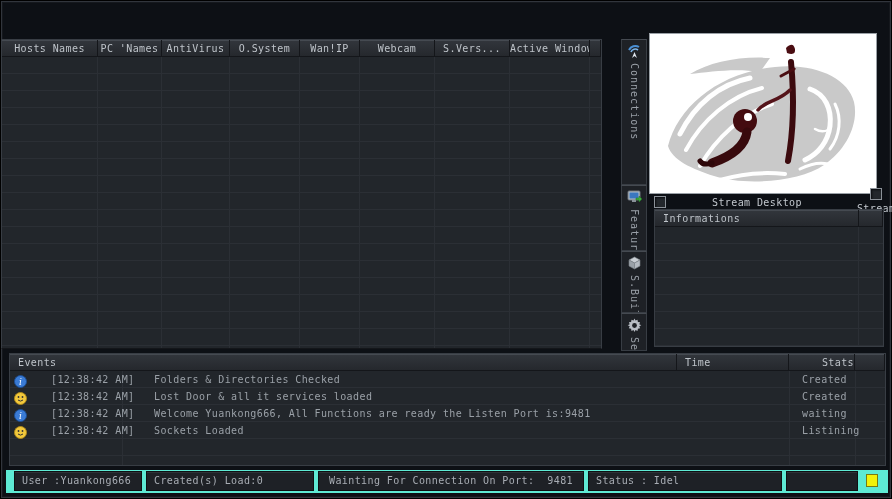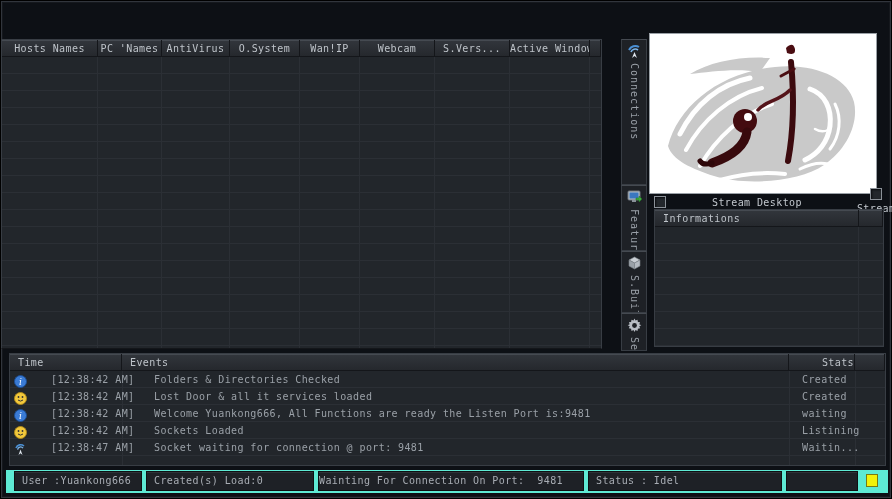--- a/index.html
+++ b/index.html
@@ -77,21 +77,21 @@
   .log-icon { width:13px; height:13px; margin-left:4px; margin-right:4px; flex:0 0 auto; }
   .cell-time { width:91px; color:#9aa0a7;margin-left:20px; }
   .cell-event { width:656px; padding-left:12px; color:#9aa0a7; overflow:hidden; }
   .cell-stat { width:66px; padding-left:4px; color:#9aa0a7; }
   
   .statusbar { position:absolute; left:5px; top:469px; width:882px; height:23px;
     background:#5eead4; }
   .seg { position:absolute; top:1px; height:20px; background:#1e2126;
     border:1px solid #0e1013; box-shadow:inset 0 1px 0 #2e3238;
     color:#a8adb4; padding-left:7px; line-height:18px; }
-  .seg-center { padding-left:0; }
+  .seg-center { text-align:center; padding-left:0; }
   .indicator { position:absolute; top:4px; width:12px; height:13px;
     border:1px solid #7a7a10; }
 </style>
 </head>
 <body>
 
 <div class="window">
 
 
   <div class="hosts-table">
@@ -209,22 +209,22 @@
       <div class="hdr-cell mono" style="width:204px">Informations</div>
       <div class="hdr-cell hdr-fill"></div>
     </div>
     <div class="grid-body">
       <div class="grid-col" style="width:204px"></div>
     </div>
   </div>
 
   <div class="log-table">
     <div class="hdr-row">
+      <div class="hdr-cell mono" style="width:667px; text-align:left; padding-left:8px">Events</div>
       <div class="hdr-cell mono" style="width:112px; text-align:left; padding-left:8px">Time</div>
-      <div class="hdr-cell mono" style="width:667px; text-align:left; padding-left:8px">Events</div>
       <div class="hdr-cell mono" style="width:66px;  text-align:right; padding-left:5px">Stats</div>
       <div class="hdr-cell hdr-fill"></div>
     </div>
     <div class="log-body">
       <div class="log-vline" style="left:112px"></div>
       <div class="log-vline" style="left:779px"></div>
       <div class="log-vline" style="left:845px"></div>
 
       <div class="log-row" style="top:0">
         <span class="log-icon">
@@ -271,32 +271,20 @@
               <circle cx="4.5" cy="5" r="0.9" fill="#333"></circle>
               <circle cx="8.5" cy="5" r="0.9" fill="#333"></circle>
               <path d="M4,8 Q6.5,10.2 9,8" stroke="#333" stroke-width="1" fill="none"></path>
             </svg>
         </span>
         <span class="cell-time mono">[12:38:42 AM]</span>
         <span class="cell-event mono">Sockets Loaded</span>
         <span class="cell-stat mono">Listining</span>
       </div>
 
-      <div class="log-row" style="top:68px">
-        <span class="log-icon">
-          <svg width="13" height="13" viewBox="0 0 13 13">
-              <path d="M2,5 A5,5 0 0 1 10,3" stroke="#4a8fd4" stroke-width="1.6" fill="none"></path>
-              <path d="M3.6,6.6 A3,3 0 0 1 9,5.2" stroke="#7db4e8" stroke-width="1.3" fill="none"></path>
-              <path d="M6.5,6.5 L8.5,12 L6.5,10.3 L4.5,12 Z" fill="#dfe6ee"></path>
-            </svg>
-        </span>
-        <span class="cell-time mono">[12:38:47 AM]</span>
-        <span class="cell-event mono">Socket waiting for connection @ port: 9481</span>
-        <span class="cell-stat mono">Waitin...</span>
-      </div>
     </div>
   </div>
 
   <div class="statusbar">
     <div class="seg mono" style="left:8px;   width:128px">User :Yuankong666</div>
     <div class="seg mono" style="left:140px; width:168px">Created(s) Load:0</div>
     <div class="seg mono seg-center" style="left:312px; width:266px">Wainting For Connection On Port:  9481</div>
     <div class="seg mono" style="left:582px; width:194px">Status : Idel</div>
     <div class="seg" style="left:780px; width:72px"></div>
     <div class="indicator" style="left:860px; background:#f2f20a"></div>

